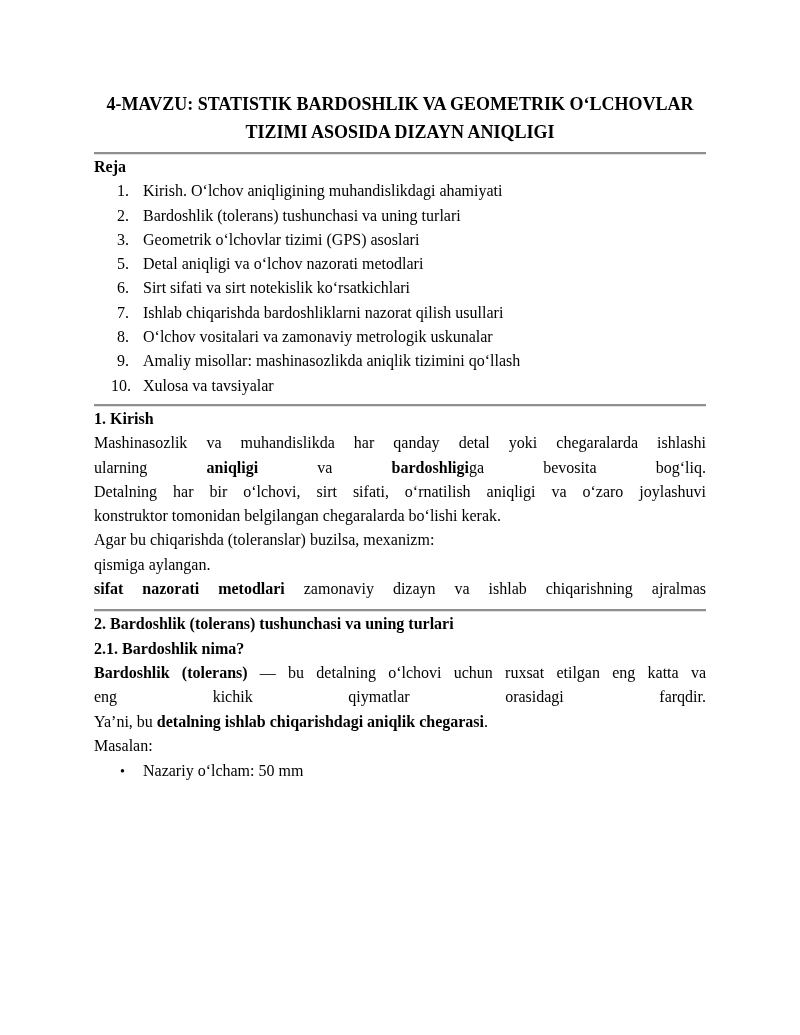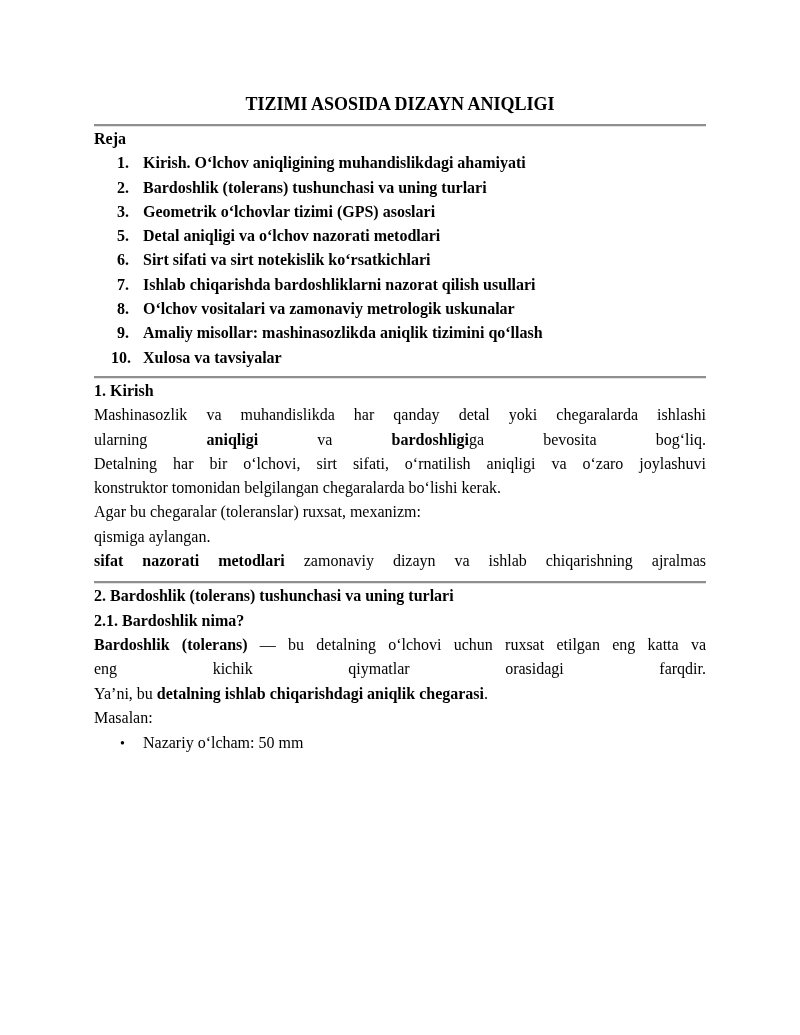--- a/index.html
+++ b/index.html
@@ -17,34 +17,35 @@
     border:0;height:0;
     border-top:2px solid #8f8f8f;
     border-bottom:1px solid #e2e2e2;
     margin:6px 0 0 0;
   }
   .h-reja{font-weight:bold;line-height:24.3px;}
   .h-sec{font-weight:bold;line-height:24.3px;}
   .h-sub{font-weight:bold;line-height:24.3px;}
   .line{line-height:24.3px;}
   .jl{text-align:justify;text-align-last:justify;}
-  .reja-list{margin-top:0;font-weight:bold;}
+  .reja-list{margin-top:0;}
   .reja-row{line-height:24.3px;padding-left:17px;}
   .num{display:inline-block;width:32px;box-sizing:border-box;vertical-align:baseline;}
   .reja-row.sd .num{padding-left:6px;}
   .bullet-row{line-height:25.3px;padding-left:26px;}
   .bgl{display:inline-block;width:23px;font-size:14px;}
   b{font-weight:bold;}
 </style>
 </head>
 <body>
 
 <div class="page">
 
   <div class="doc-title">
+    <div>4-MAVZU: STATISTIK BARDOSHLIK VA GEOMETRIK O‘LCHOVLAR</div>
     <div>TIZIMI ASOSIDA DIZAYN ANIQLIGI</div>
   </div>
 
   <hr class="sep">
 
   <div class="h-reja">Reja</div>
 
   <div class="reja-list">
     <div class="reja-row sd"><span class="num">1.</span><span>Kirish. O‘lchov aniqligining muhandislikdagi ahamiyati</span></div>
     <div class="reja-row sd"><span class="num">2.</span><span>Bardoshlik (tolerans) tushunchasi va uning turlari</span></div>
@@ -59,21 +60,21 @@
 
   <hr class="sep">
 
   <div class="h-sec">1. Kirish</div>
 
   <div class="line jl">Mashinasozlik va muhandislikda har qanday detal yoki chegaralarda ishlashi</div>
   <div class="line jl"><span>ularning </span><b>aniqligi</b><span> va </span><b>bardoshligi</b><span>ga bevosita bog‘liq.</span></div>
   <div class="line jl">Detalning har bir o‘lchovi, sirt sifati, o‘rnatilish aniqligi va o‘zaro joylashuvi</div>
   <div class="line">konstruktor tomonidan belgilangan chegaralarda bo‘lishi kerak.</div>
 
-  <div class="line">Agar bu chegaralar (toleranslar) ruxsat, mexanizm:</div>
+  <div class="line">Agar bu chiqarishda (toleranslar) buzilsa, mexanizm:</div>
 
 
   <div class="line">qismiga aylangan.</div>
   <div class="line jl"><b>sifat nazorati metodlari</b><span> zamonaviy dizayn va ishlab chiqarishning ajralmas</span></div>
 
   <hr class="sep" style="margin-top:8px;">
 
   <div class="h-sec">2. Bardoshlik (tolerans) tushunchasi va uning turlari</div>
   <div class="h-sub">2.1. Bardoshlik nima?</div>
 

